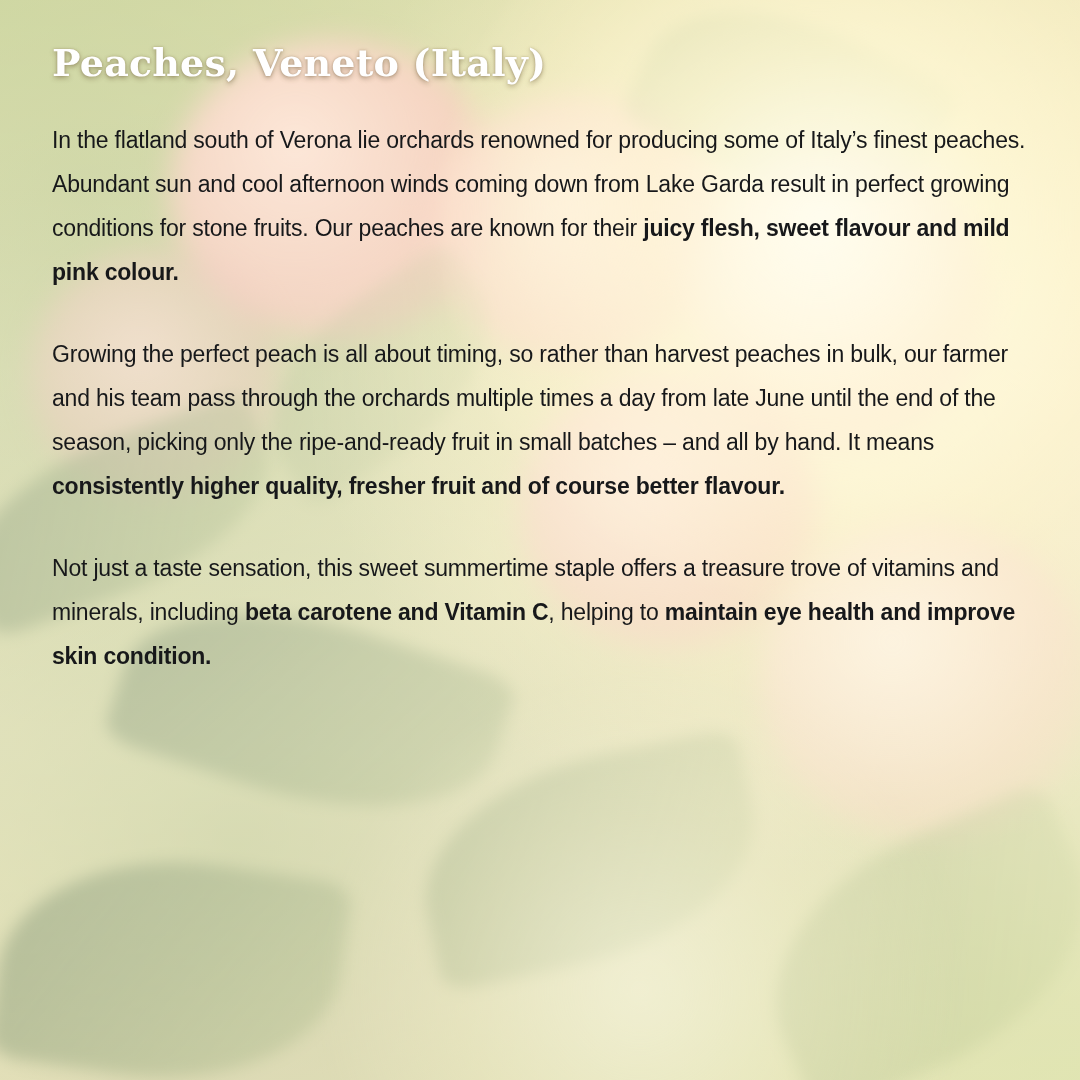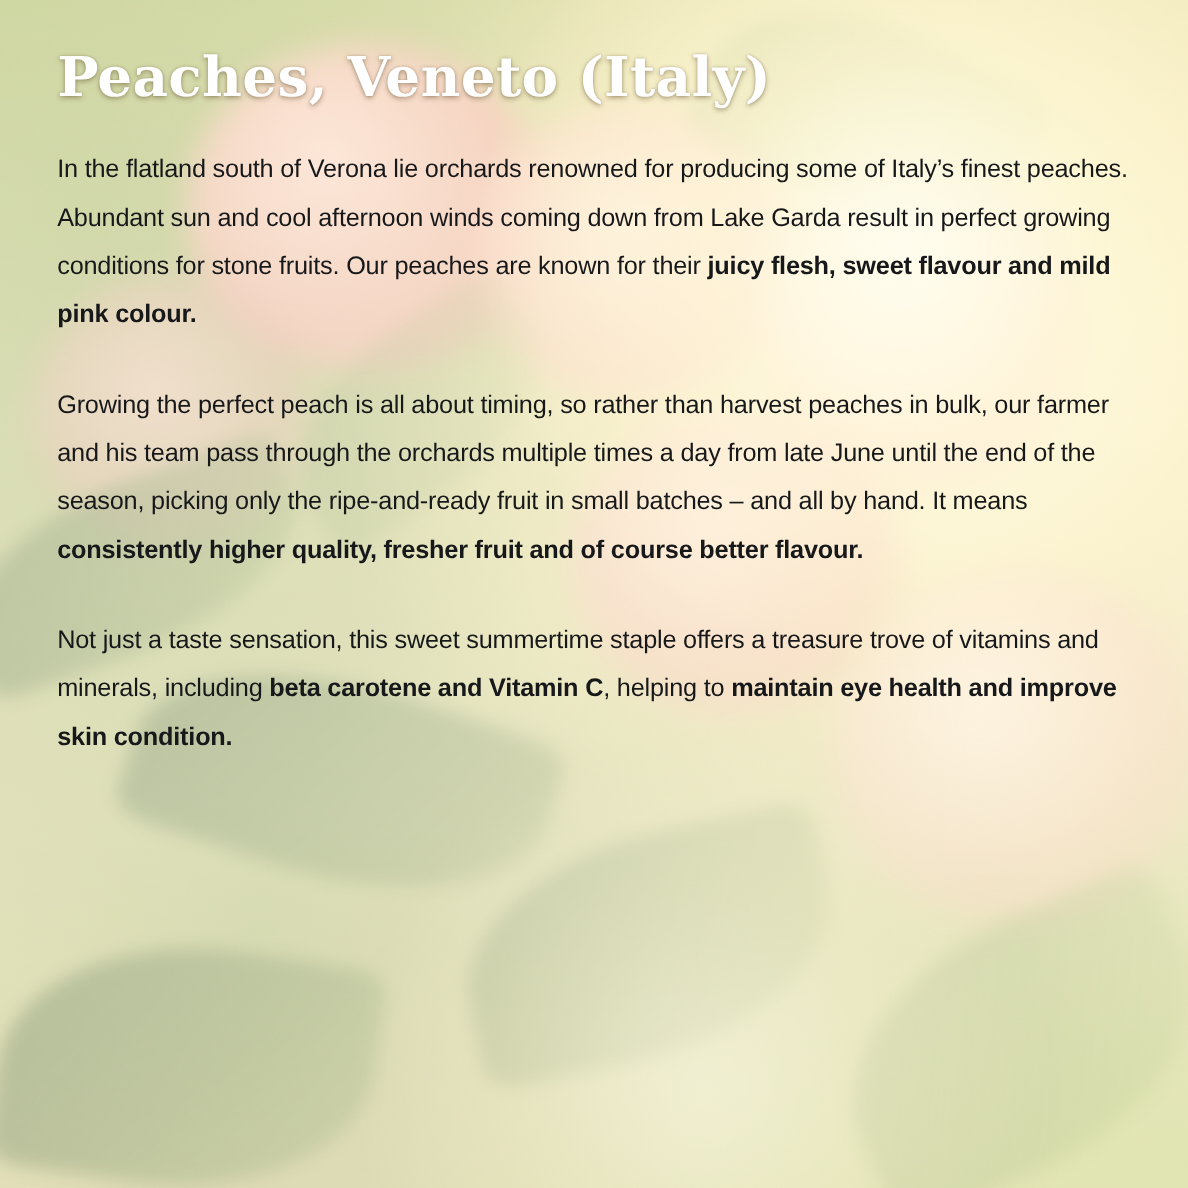--- a/index.html
+++ b/index.html
@@ -110,21 +110,21 @@
   
   .content {
     position: absolute;
     inset: 0;
     padding: 42px 52px 0 52px;
     box-sizing: border-box;
   }
 
   .title {
     font-family: "DejaVu Serif", serif;
-    font-size: 50px;
+    font-size: 38px;
     font-weight: bold;
     color: #ffffff;
     letter-spacing: 0.2px;
     margin: 0 0 34px 0;
     text-shadow: 0 2px 5px rgba(90,70,40,0.45), 0 0 2px rgba(120,95,55,0.35);
     line-height: 1.1;
   }
 
   .para {
     font-family: "Liberation Sans", sans-serif;

